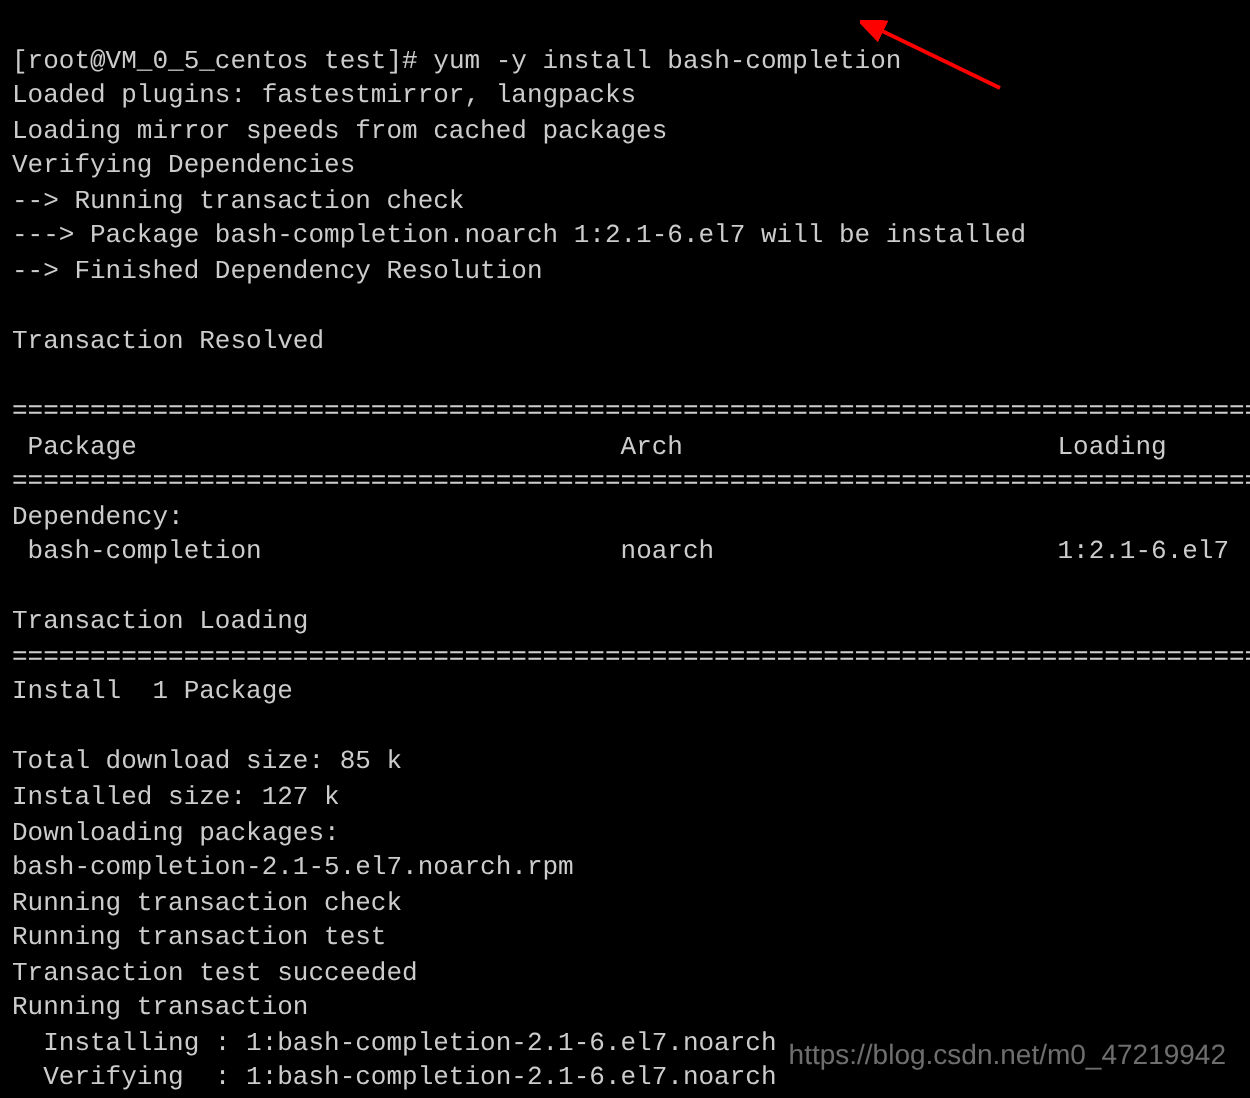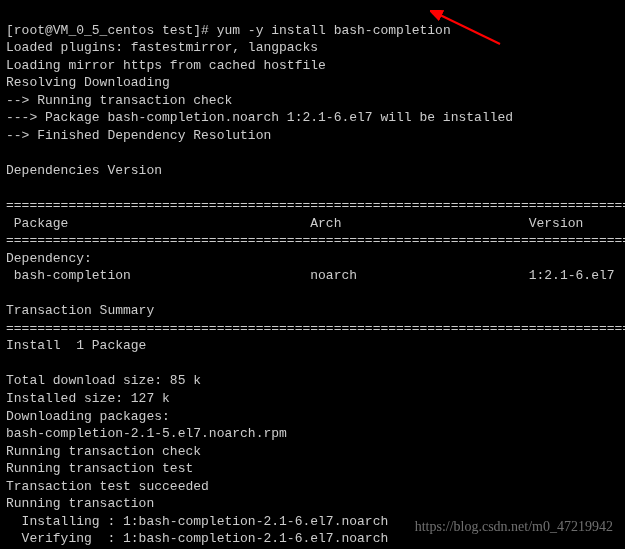--- a/index.html
+++ b/index.html
@@ -23,45 +23,45 @@
       position: absolute;
       top: 10px;
       left: 430px;
       pointer-events: none;
     }
     .watermark {
       position: absolute;
       bottom: 12px;
       right: 12px;
       color: rgba(200,200,200,0.55);
-      font-family: Liberation Serif, serif;
+      font-family: Liberation Sans, sans-serif;
       font-size: 14px;
     }
   </style>
 </head>
 <body>
 
 <div class="terminal">
 <span>[root@VM_0_5_centos test]# </span><span>yum -y install bash-completion</span>
 <span>Loaded plugins: fastestmirror, langpacks</span>
-<span>Loading mirror https from cached hostfile</span>
-<span>Resolving Downloading</span>
+<span>Loading mirror speeds from cached packages</span>
+<span>Verifying Dependencies</span>
 <span>--&gt; Running transaction check</span>
 <span>---&gt; Package bash-completion.noarch 1:2.1-6.el7 will be installed</span>
 <span>--&gt; Finished Dependency Resolution</span>
 
-<span>Dependencies Version</span>
+<span>Transaction Resolved</span>
 
 <span>================================================================================</span>
-<span> Package</span>                               <span>Arch</span>                        <span>Version</span>
+<span> Package</span>                               <span>Arch</span>                        <span>Loading</span>
 <span>================================================================================</span>
 <span>Dependency:</span>
 <span> bash-completion</span>                       <span>noarch</span>                      <span>1:2.1-6.el7</span>
 
-<span>Transaction Summary</span>
+<span>Transaction Loading</span>
 <span>================================================================================</span>
 <span>Install  1 Package</span>
 
 <span>Total download size: 85 k</span>
 <span>Installed size: 127 k</span>
 <span>Downloading packages:</span>
 <span>bash-completion-2.1-5.el7.noarch.rpm</span>
 <span>Running transaction check</span>
 <span>Running transaction test</span>
 <span>Transaction test succeeded</span>

